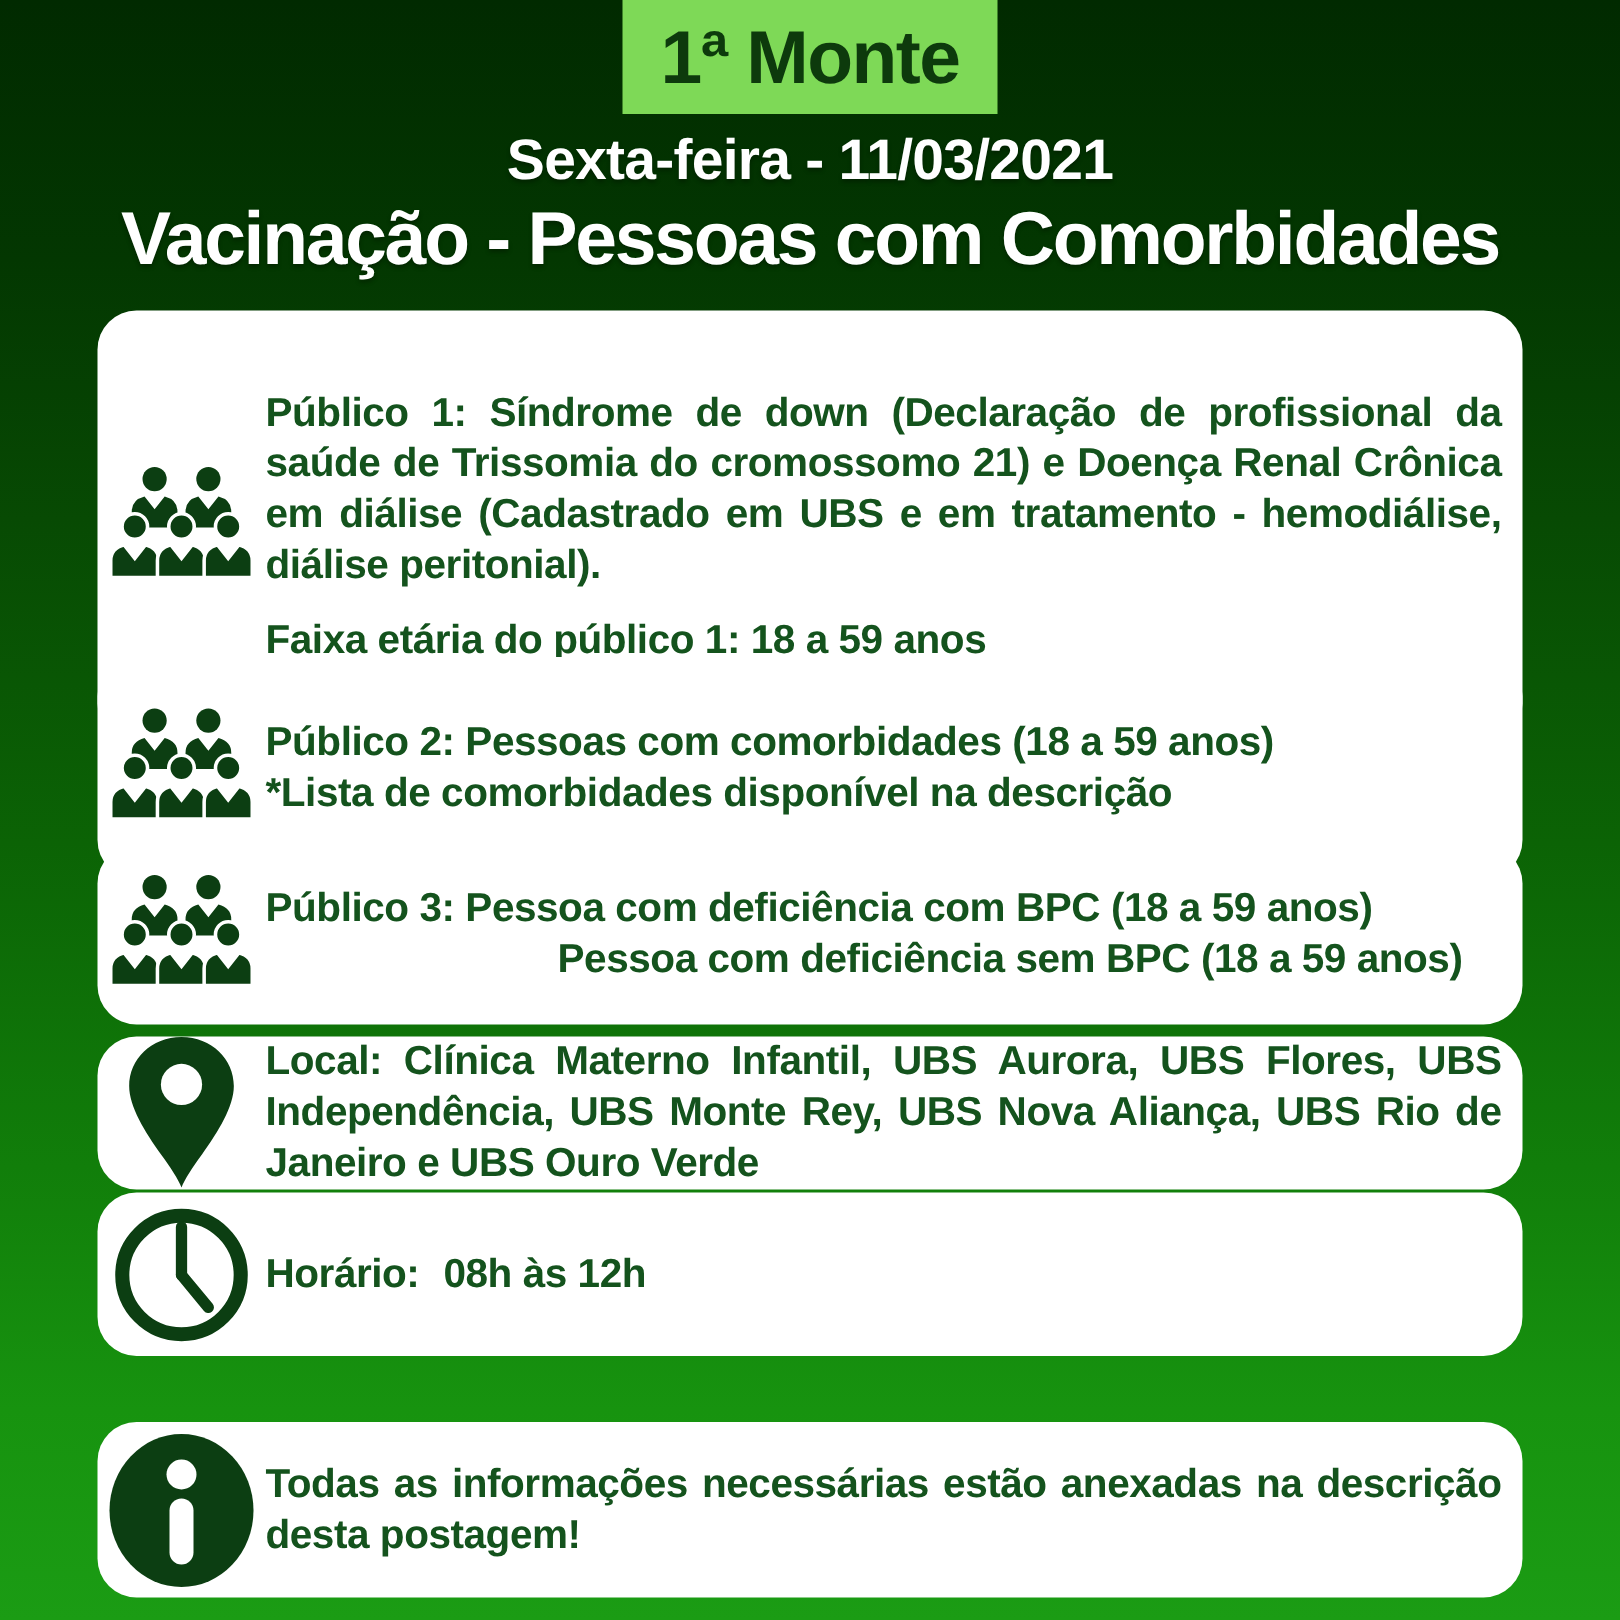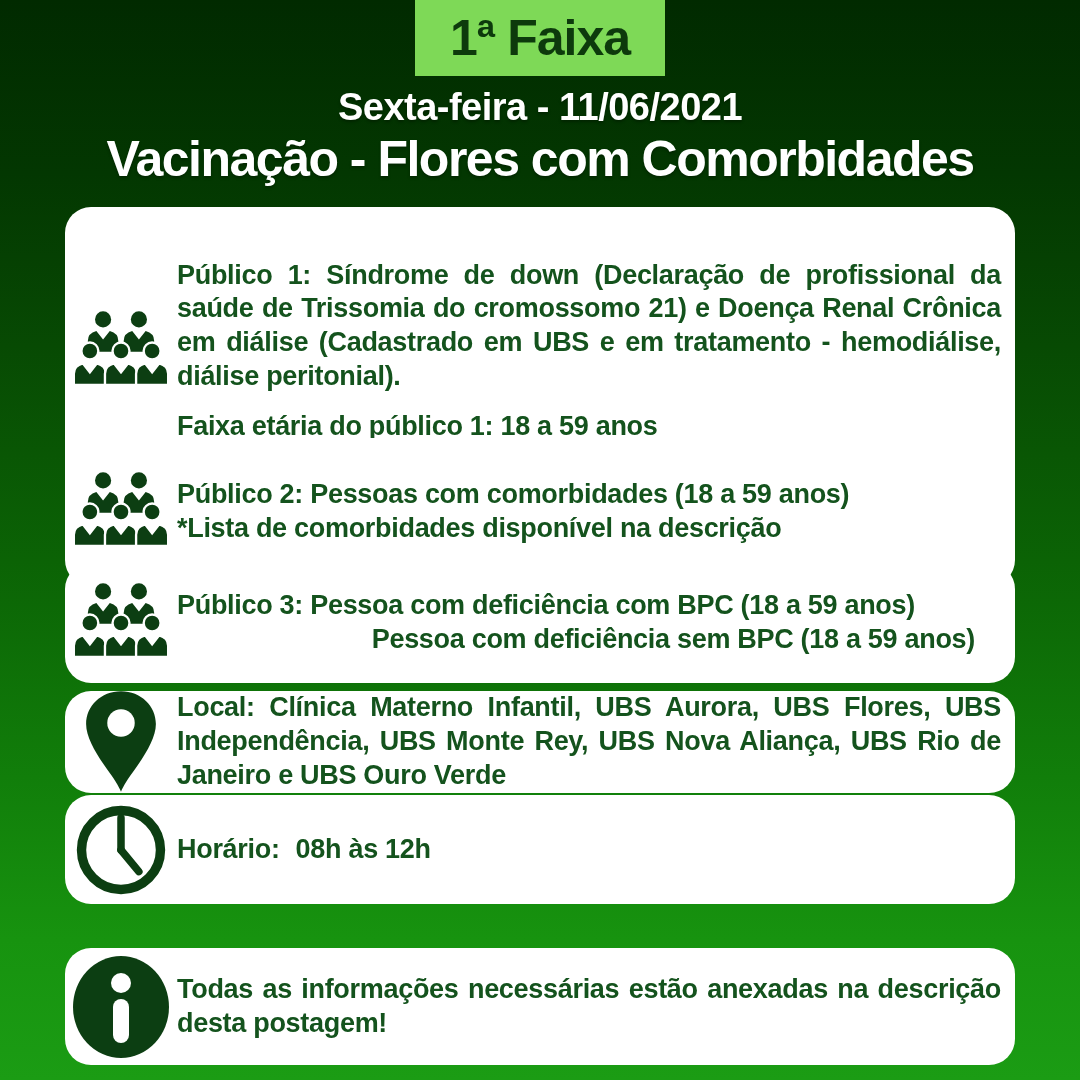--- a/index.html
+++ b/index.html
@@ -90,26 +90,26 @@
   <svg width="0" height="0" style="position:absolute" aria-hidden="true">
     <defs>
       <g id="person-shape">
         <circle cx="20" cy="10" r="9"></circle>
         <path d="M3,46 L3,34 Q3,25.5 12.5,23 L20,32.5 L27.5,23 Q37,25.5 37,34 L37,46 Z"></path>
       </g>
     </defs>
   </svg>
 
   <div class="badge">
-    <span>1ª Faixa</span>
+    <span>1ª Monte</span>
   </div>
 
-  <div class="date-heading">Sexta-feira - 11/06/2021</div>
+  <div class="date-heading">Sexta-feira - 11/03/2021</div>
 
-  <div class="page-title">Vacinação - Flores com Comorbidades</div>
+  <div class="page-title">Vacinação - Pessoas com Comorbidades</div>
 
   <section class="card" id="card-publico1">
     <div class="icon-col">
       <svg width="100" height="82" viewBox="0 0 106 86" class="icon-fill">
         <use href="#person-shape" transform="translate(15,0) scale(0.95)"></use>
         <use href="#person-shape" transform="translate(53,0) scale(0.95)"></use>
         <use href="#person-shape" class="front-person" transform="translate(0,33)"></use>
         <use href="#person-shape" class="front-person" transform="translate(33,33)"></use>
         <use href="#person-shape" class="front-person" transform="translate(66,33)"></use>
       </svg>

